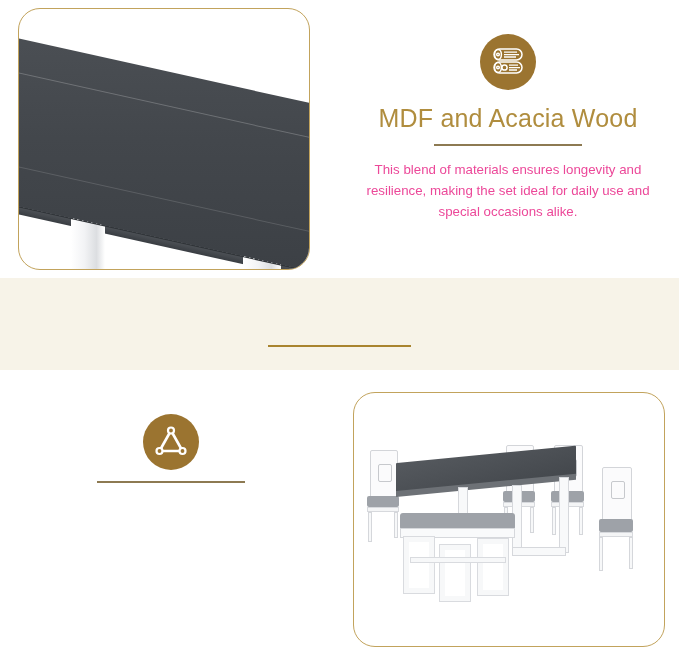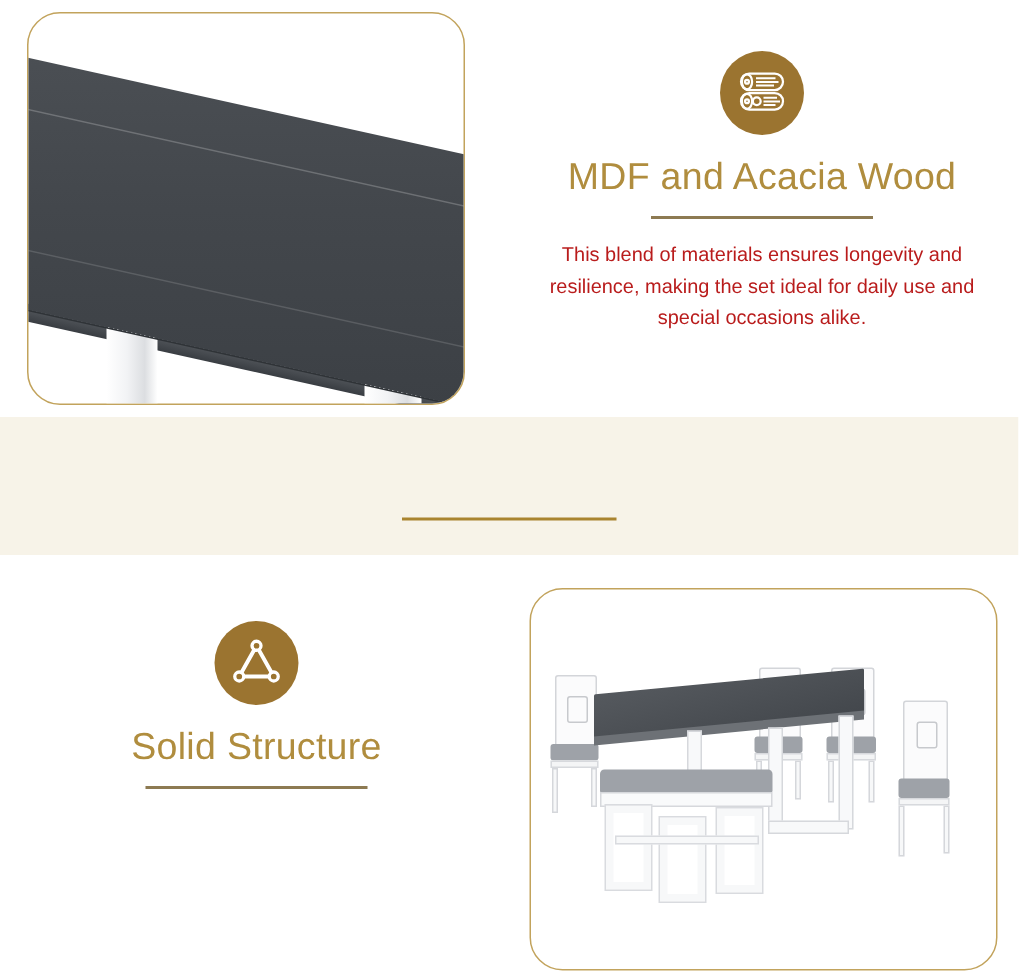--- a/index.html
+++ b/index.html
@@ -138,21 +138,21 @@
   .badge svg{position:absolute;left:0;top:0;}
 
   .feat-title{
     font-size:25px;color:#B08D3E;margin-top:14px;letter-spacing:.2px;
     white-space:nowrap;
   }
   .feat-rule{
     width:148px;height:1.5px;background:#8d7a52;margin:11px auto 0;
   }
   .feat-body{
-    margin-top:13px;font-size:13.3px;line-height:21px;color:#b91c1c;
+    margin-top:13px;font-size:13.3px;line-height:21px;color:#ec4899;
   }
 </style>
 </head>
 <body>
 
 <div class="stage">
 
   <div class="frame" id="frame-top">
     <div class="tbl-wrap">
       <div class="tbl-edge"></div>
@@ -195,21 +195,20 @@
         <g fill="none" stroke="#ffffff" stroke-width="2.6" stroke-linejoin="round">
           <path d="M28 16.5 L39.5 37 L16.5 37 Z"></path>
         </g>
         <g fill="#9B7430" stroke="#ffffff" stroke-width="2.2">
           <circle cx="28" cy="16.5" r="3"></circle>
           <circle cx="39.5" cy="37" r="3"></circle>
           <circle cx="16.5" cy="37" r="3"></circle>
         </g>
       </svg>
     </div>
-    <div class="feat-title">Solid Structure</div>
     <div class="feat-rule"></div>
   </div>
 
   <div class="frame" id="frame-bottom">
     <div class="set">
 
       <div class="chair" style="left:16px;top:57px;width:26px;height:76px;">
         <div class="back"></div>
         <div class="seat" style="top:46px;"></div>
         <div class="apron2" style="top:57px;"></div>

